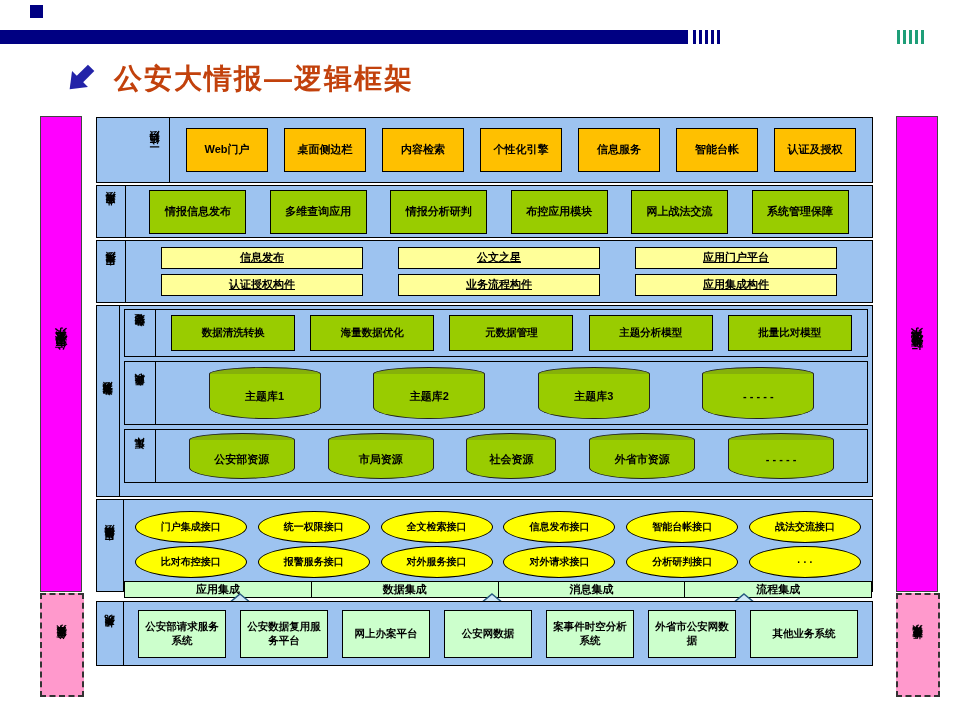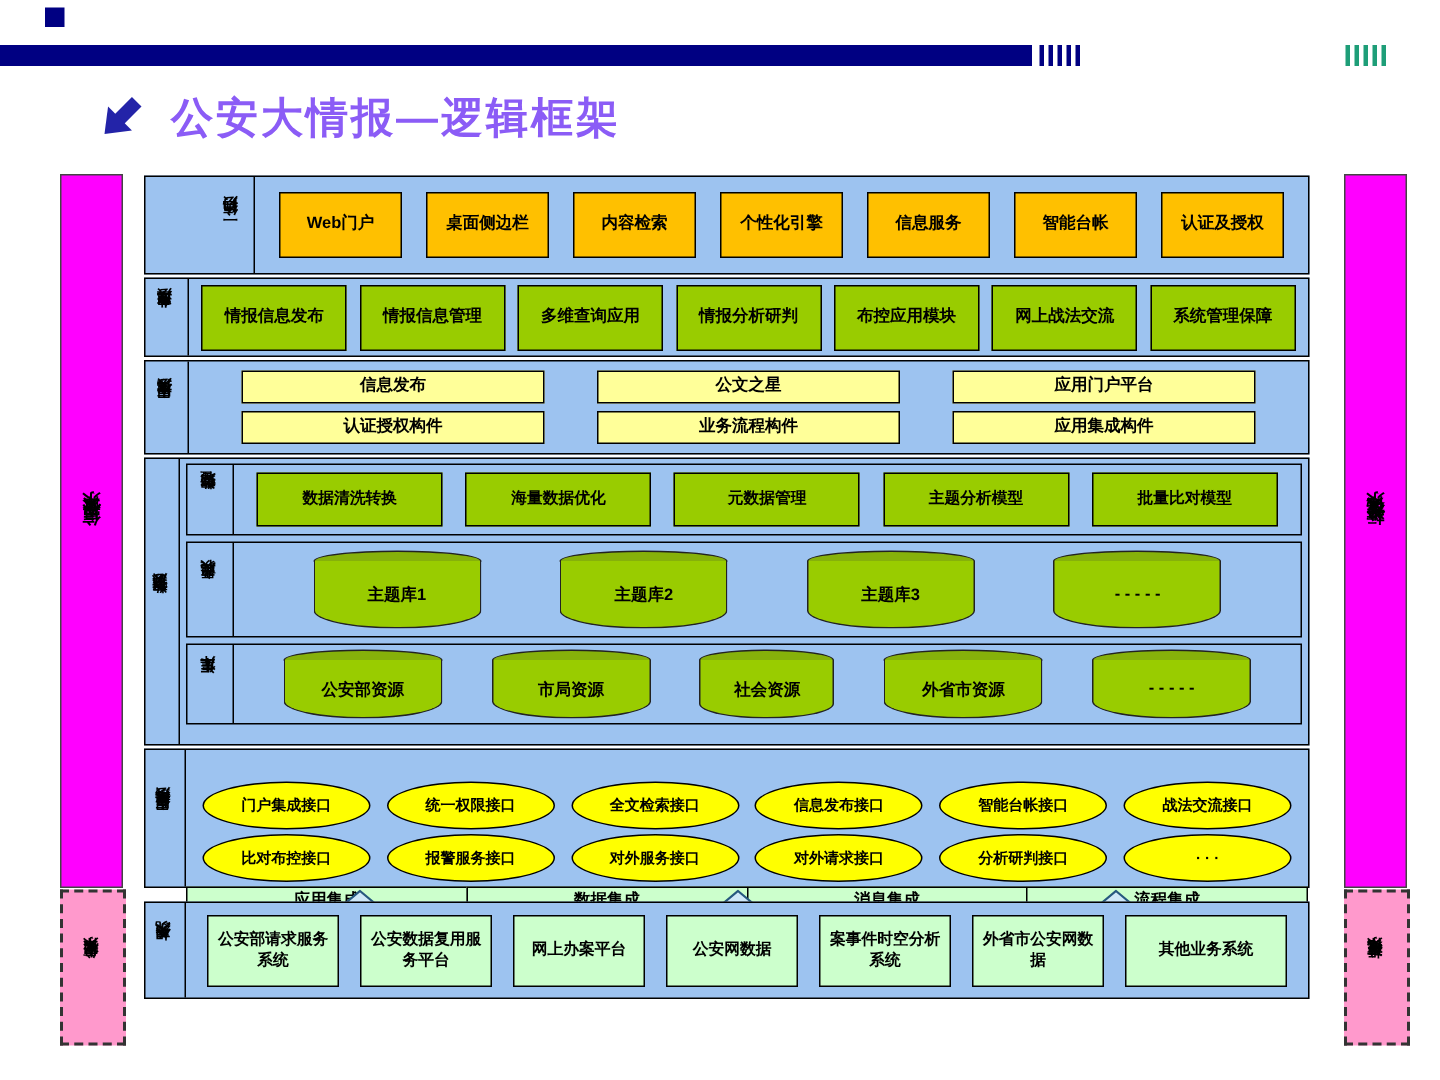--- a/index.html
+++ b/index.html
@@ -11,21 +11,21 @@
   .top-bar{position:absolute;left:0;top:30px;width:688px;height:14px;background:#000082;}
   .stripes{position:absolute;top:30px;height:14px;display:flex;gap:3px;}
   .stripes span{display:block;width:3px;height:14px;}
   .stripes.navy{left:693px;}
   .stripes.navy span{background:#000082;}
   .stripes.teal{left:897px;}
   .stripes.teal span{background:#1E9E78;}
 
   
   .title-row{position:absolute;left:62px;top:60px;display:flex;align-items:center;gap:16px;}
-  .title-row h1{margin:0;font-size:28px;font-weight:bold;color:#8b5cf6;letter-spacing:2px;}
+  .title-row h1{margin:0;font-size:28px;font-weight:bold;color:#c2410c;letter-spacing:2px;}
 
   
   .side-bar{position:absolute;width:40px;background:#FF00FF;border:1px solid #444;
             display:flex;align-items:center;justify-content:center;}
   .side-dashed{position:absolute;width:40px;background:#FF99CC;border:2px dashed #333;
                display:flex;align-items:center;justify-content:center;}
   .vtext{writing-mode:vertical-rl;transform:rotate(180deg);font-weight:bold;font-size:12px;
          letter-spacing:2px;white-space:nowrap;}
   .vtext.small{font-size:10px;letter-spacing:1px;}
 
@@ -42,39 +42,39 @@
        padding:1px 2px;}
   .box-orange{background:#FFC000;width:82px;height:44px;}
   .box-green{background:#99CC00;width:97px;height:44px;}
   .box-pale{background:#FFFF99;width:202px;height:22px;}
   .box-mgmt{background:#99CC00;width:124px;height:36px;font-size:10.5px;}
   .box-mint{background:#CCFFCC;width:88px;min-height:48px;font-size:10.5px;}
   .box-mint.wide{width:108px;}
 
   
   .rows-col{flex:1;display:flex;flex-direction:column;justify-content:space-evenly;}
-  .row-flex{display:flex;justify-content:space-evenly;align-items:center;}
+  .row-flex{display:flex;justify-content:space-evenly;align-items:center;text-decoration:underline;}
 
   
   .data-content{flex:1;display:flex;flex-direction:column;padding:3px 4px;gap:4px;box-sizing:border-box;}
   .subpanel{border:1px solid #000;background:#9DC3F0;display:flex;box-sizing:border-box;}
   .subpanel-label{flex:0 0 30px;border-right:1px solid #000;display:flex;align-items:center;justify-content:center;}
   .subpanel-content{flex:1;display:flex;align-items:center;justify-content:space-evenly;}
 
   
   .cylinder{position:relative;}
   .cyl-top{position:absolute;left:0;right:0;top:0;height:14px;background:#86B10A;
            border:1px solid #222;border-radius:50%;box-sizing:border-box;}
   .cyl-body{position:absolute;left:0;right:0;top:7px;bottom:0;background:#99CC00;
             border:1px solid #222;border-top:none;border-radius:0 0 55px 55px / 0 0 12px 12px;
             display:flex;align-items:center;justify-content:center;font-weight:bold;
             font-size:11px;box-sizing:border-box;text-align:center;}
 
   
-  .iface-content{flex:1;display:flex;flex-direction:column;padding-top:21px;box-sizing:border-box;}
+  .iface-content{flex:1;display:flex;flex-direction:column;padding-top:11px;box-sizing:border-box;}
   .oval-row{display:flex;justify-content:space-evenly;align-items:center;height:34px;margin-bottom:3px;}
   .oval{background:#FFFF00;border:1px solid #000;border-radius:50%;width:112px;height:32px;
         display:flex;align-items:center;justify-content:center;font-weight:bold;font-size:10px;
         box-sizing:border-box;text-align:center;}
   .strip-row{margin-top:auto;display:flex;height:18px;}
   .strip-cell{flex:1;background:#CCFFCC;border:1px solid #000;margin-left:-1px;
               display:flex;align-items:center;justify-content:center;font-weight:bold;font-size:11px;
               box-sizing:border-box;}
   .strip-cell:first-child{margin-left:0;}
 
@@ -143,21 +143,20 @@
         <div class="box box-orange">认证及授权</div>
       </div>
     </div>
 
     <div class="panel" style="top:68px;height:53px;">
       <div class="panel-label">
         <span class="vtext small">业务应用层</span>
       </div>
       <div class="panel-content">
         <div class="box box-green">情报信息发布</div>
-        <div class="box box-green">情报信息管理</div>
         <div class="box box-green">多维查询应用</div>
         <div class="box box-green">情报分析研判</div>
         <div class="box box-green">布控应用模块</div>
         <div class="box box-green">网上战法交流</div>
         <div class="box box-green">系统管理保障</div>
       </div>
     </div>
 
     <div class="panel" style="top:123px;height:63px;">
       <div class="panel-label">

